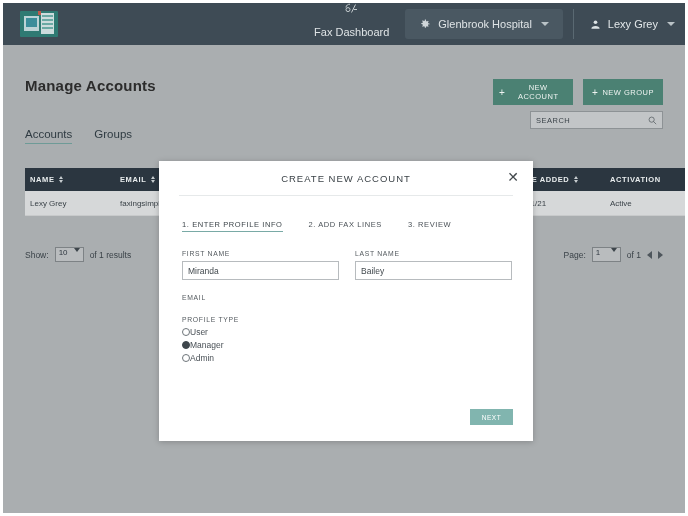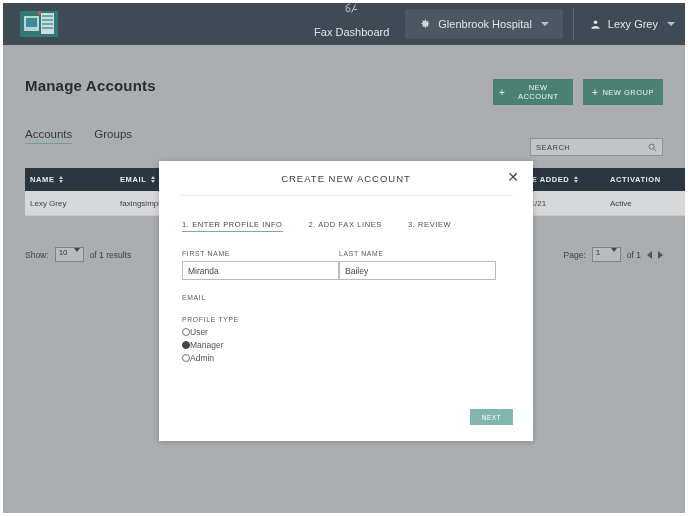--- a/index.html
+++ b/index.html
@@ -164,21 +164,21 @@
     font-size: 11.5px;
     color: #2f3b42;
     padding-bottom: 3px;
   }
   .tab.active {
     border-bottom: 1.5px solid #6e9b97;
   }
 
   .search-box {
     position: absolute;
-    right: 22px; top: 135px;
+    right: 22px; top: 108px;
     width: 133px;
     height: 18px;
     background: #c2c5c7;
     border: 1px solid #8d9295;
     display: flex;
     align-items: center;
     padding: 0 5px;
     box-sizing: border-box;
   }
   .search-box .ph {
@@ -342,21 +342,21 @@
   .step.active {
     color: #3d454a;
     border-bottom: 1px solid #79aaa6;
   }
 
   .form {
     margin: 18px 0 0 23px;
     width: 330px;
     position: relative;
   }
-  .frow { display: flex; }
+  .frow { display: flex; gap: 16px; }
   .field { width: 157px; }
   .field.wide { width: 157px; }
   .flabel {
     font-size: 6.8px;
     letter-spacing: .7px;
     color: #53595e;
     margin-bottom: 4px;
     display: block;
   }
   .finput {

